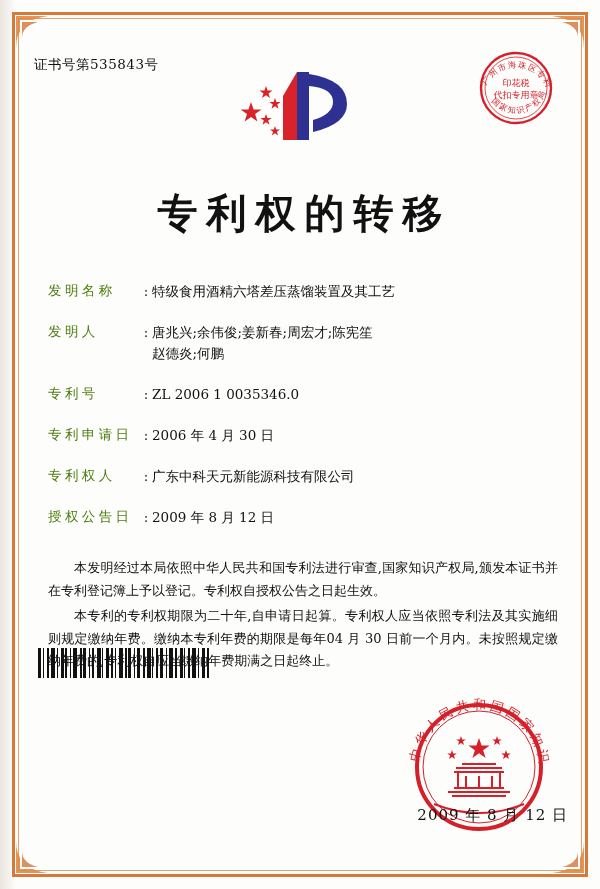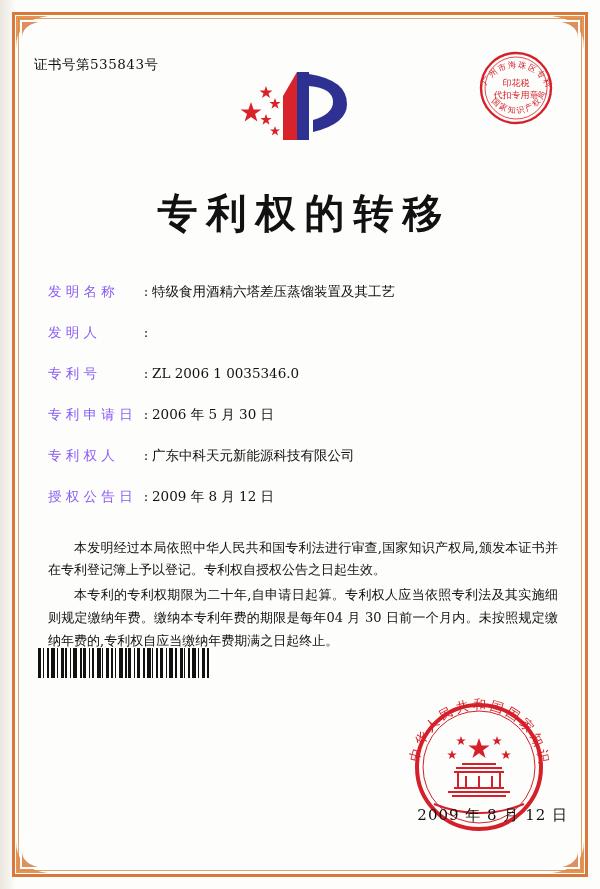--- a/index.html
+++ b/index.html
@@ -108,21 +108,22 @@
     align-items: flex-start;
     margin-bottom: 20px;
     font-family: "DejaVu Serif", "Liberation Serif", serif;
     font-size: 13.5px;
     line-height: 1.55;
   }
   .field-label {
     flex: 0 0 92px;
     letter-spacing: 0;
     white-space: nowrap;
-    color: #8b5cf6;
+    color: #4d7c0f;
+    font-family: Liberation Serif, serif;
   }
   .field-label.spread {
     display: flex;
     justify-content: space-between;
   }
   .field-colon {
     flex: 0 0 12px;
     text-align: center;
   }
   .field-value {
@@ -299,32 +300,36 @@
 
       <div class="field-row">
         <div class="field-label spread">发 明 名 称</div>
         <div class="field-colon">:</div>
         <div class="field-value">特级食用酒精六塔差压蒸馏装置及其工艺</div>
       </div>
 
       <div class="field-row">
         <div class="field-label spread">发 明 人</div>
         <div class="field-colon">:</div>
+        <div class="field-value">
+          <span>唐兆兴;余伟俊;姜新春;周宏才;陈宪笙</span>
+          <span class="line2">赵德炎;何鹏</span>
+        </div>
       </div>
 
       <div class="field-row">
         <div class="field-label spread">专 利 号</div>
         <div class="field-colon">:</div>
         <div class="field-value">ZL 2006 1 0035346.0</div>
       </div>
 
       <div class="field-row">
         <div class="field-label">专 利 申 请 日</div>
         <div class="field-colon">:</div>
-        <div class="field-value">2006 年 5 月 30 日</div>
+        <div class="field-value">2006 年 4 月 30 日</div>
       </div>
 
       <div class="field-row">
         <div class="field-label spread">专 利 权 人</div>
         <div class="field-colon">:</div>
         <div class="field-value">广东中科天元新能源科技有限公司</div>
       </div>
 
       <div class="field-row">
         <div class="field-label">授 权 公 告 日</div>

